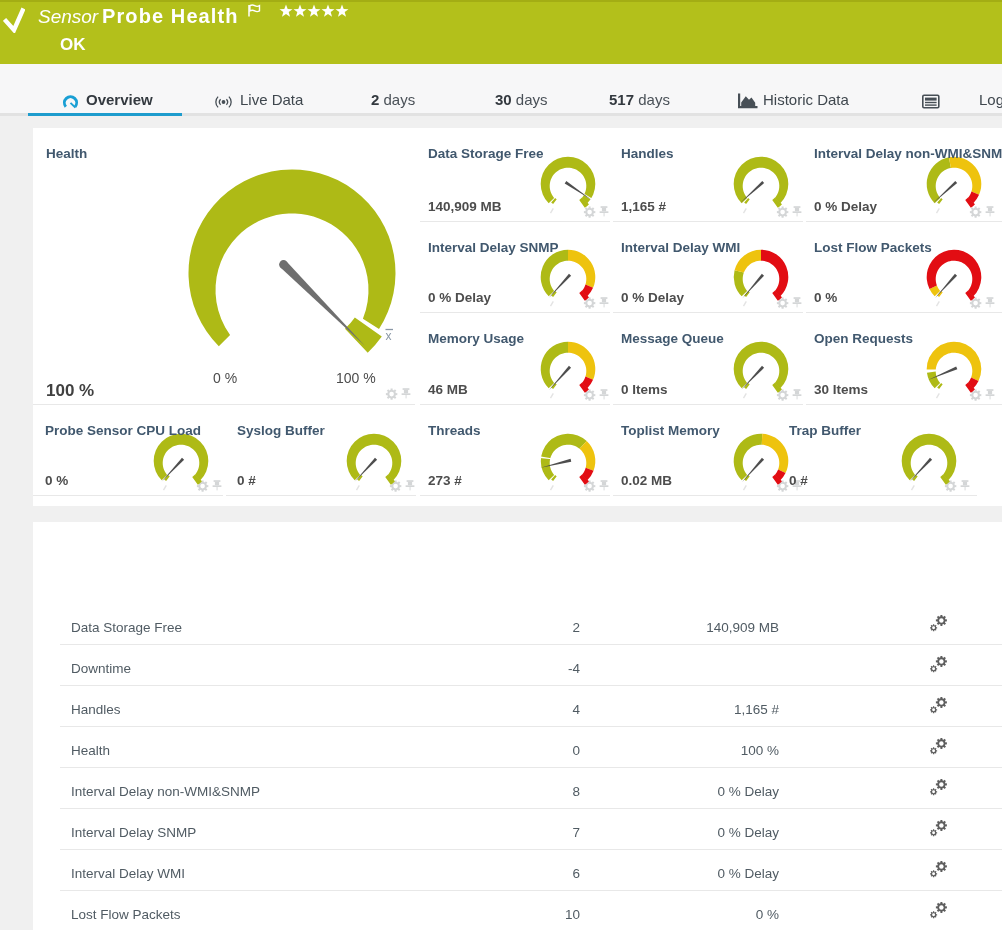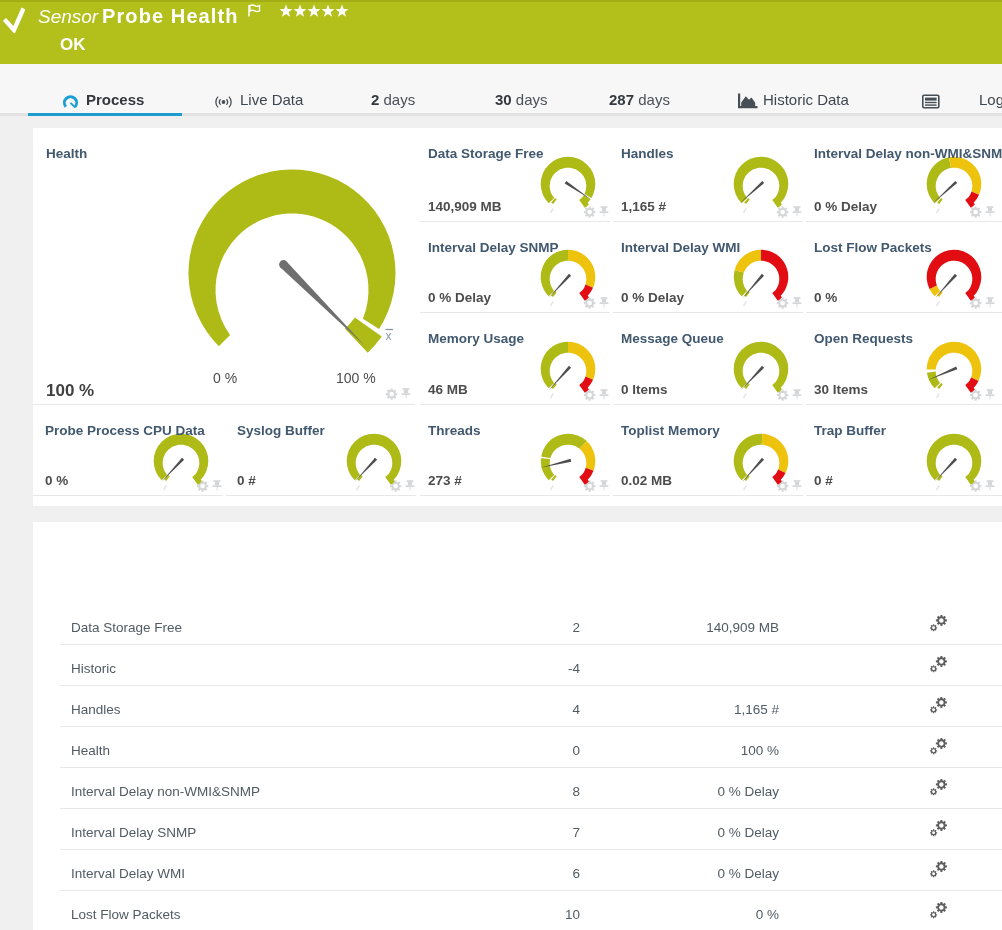--- a/index.html
+++ b/index.html
@@ -81,40 +81,40 @@
   <span class="ok">OK</span>
 </div>
 <div id="tabbar">
   <div class="tab" id="tab-ov">
       <span class="ticon" style="left:34px;top:30px;">
         <svg width="17" height="15" viewBox="0 0 17 15">
           <path d="M3.83,12.72 A6.1 6.1 0 1 1 13.17,12.72" fill="none" stroke="#199fd4" stroke-width="2.9"></path>
           <path d="M8.5,8.8 L13.4,13.7" stroke="#199fd4" stroke-width="1.9"></path>
         </svg>
       </span>
-      <span class="tlabel" style="left:58px;font-weight:bold;color:#33393f;">Process</span>
+      <span class="tlabel" style="left:58px;font-weight:bold;color:#33393f;">Overview</span>
     </div>
   <div class="tab">
       <span class="ticon" style="left:214px;top:30px;">
         <svg width="19" height="16" viewBox="0 0 19 16">
           <circle cx="9.5" cy="8" r="1.9" fill="#474f56"></circle>
           <path d="M6.6,5.2 a4.1,4.1 0 0 0 0,5.6 M12.4,5.2 a4.1,4.1 0 0 1 0,5.6" fill="none" stroke="#474f56" stroke-width="1.3"></path>
           <path d="M4.1,2.6 a7.6,7.6 0 0 0 0,10.8 M14.9,2.6 a7.6,7.6 0 0 1 0,10.8" fill="none" stroke="#474f56" stroke-width="1.3"></path>
         </svg>
       </span>
       <span class="tlabel" style="left:240px;">Live Data</span>
     </div>
   <div class="tab">
       <span class="tlabel" style="left:371px;"><b class="num">2</b>&nbsp;<span class="days">days</span></span>
     </div>
   <div class="tab">
       <span class="tlabel" style="left:495px;"><b class="num">30</b>&nbsp;<span class="days">days</span></span>
     </div>
   <div class="tab">
-      <span class="tlabel" style="left:609px;"><b class="num">287</b>&nbsp;<span class="days">days</span></span>
+      <span class="tlabel" style="left:609px;"><b class="num">517</b>&nbsp;<span class="days">days</span></span>
     </div>
   <div class="tab">
       <span class="ticon" style="left:738px;top:29px;">
         <svg width="20" height="16" viewBox="0 0 20 16">
           <path d="M1.1,0.5 V14.2 H19.5" stroke="#474f56" stroke-width="2.2" fill="none"></path>
           <polygon points="3.2,13 3.2,9.5 7.8,3.2 11,6.8 13.5,4.4 17.2,9.8 17.2,13" fill="#474f56"></polygon>
         </svg>
       </span>
       <span class="tlabel" style="left:763px;">Historic Data</span>
     </div>
@@ -390,21 +390,21 @@
           <g fill="#d4d6d7">
             <rect x="17.6" y="1.2" width="6.8" height="1.7"></rect>
             <rect x="18.9" y="2.9" width="4.2" height="3.4"></rect>
             <rect x="16.6" y="6.3" width="8.8" height="1.7"></rect>
             <rect x="20.6" y="8.0" width="0.9" height="3.4"></rect>
           </g>
         </svg>
       </div>
 </div>
 <div class="cell" style="left:0px;top:277px;width:190px;height:91px;">
-<div class="ctitle" style="left:12px;">Probe Process CPU Data</div>
+<div class="ctitle" style="left:12px;">Probe Sensor CPU Load</div>
 <div class="gauge" style="left:114px;top:22px;">
         <svg width="68" height="68" viewBox="0 0 68 68">
           <line x1="19.3" y1="58.4" x2="16.5" y2="63.1" stroke="#e3e3e3" stroke-width="1.4"></line>
           <path d="M14.70,53.30 A27.3,27.3 0 1 1 53.30,53.30 L47.90,47.90 L49.12,46.30 L50.16,44.60 L50.99,42.80 L51.62,40.95 L52.04,39.06 L52.26,37.15 L52.28,35.25 L52.11,33.38 L51.75,31.56 L51.22,29.80 L50.52,28.13 L49.67,26.55 L48.68,25.07 L47.56,23.71 L46.33,22.48 L45.01,21.38 L43.59,20.41 L42.10,19.59 L40.55,18.91 L38.96,18.38 L37.32,18.00 L35.67,17.78 L34.00,17.70 L32.33,17.78 L30.68,18.00 L29.04,18.38 L27.45,18.91 L25.90,19.59 L24.41,20.41 L22.99,21.38 L21.67,22.48 L20.44,23.71 L19.32,25.07 L18.33,26.55 L17.48,28.13 L16.78,29.80 L16.25,31.56 L15.89,33.38 L15.72,35.25 L15.74,37.15 L15.96,39.06 L16.38,40.95 L17.01,42.80 L17.84,44.60 L18.88,46.30 L20.10,47.90 Z" fill="#aeba16"></path>
           <path d="M19.13,54.10 A25.0,25.0 0 0 1 17.17,52.49 L21.21,48.05 A19.0,19.0 0 0 0 22.70,49.27 Z" fill="#aeba16"></path>
           <path d="M55.00,54.28 A29.2,29.2 0 0 1 50.83,57.86 L45.24,49.93 A19.5,19.5 0 0 0 48.03,47.55 Z" fill="#aeba16"></path>
           <polygon points="14.77,54.62 34.99,30.82 37.11,32.79" fill="#4e4e4e"></polygon>
         </svg>
       </div>
 <div class="cval" style="left:12px;">0 %</div>
@@ -494,21 +494,21 @@
           <circle cx="6.6" cy="7.1" r="2.32" fill="#ffffff"></circle>
           <g fill="#d4d6d7">
             <rect x="17.6" y="1.2" width="6.8" height="1.7"></rect>
             <rect x="18.9" y="2.9" width="4.2" height="3.4"></rect>
             <rect x="16.6" y="6.3" width="8.8" height="1.7"></rect>
             <rect x="20.6" y="8.0" width="0.9" height="3.4"></rect>
           </g>
         </svg>
       </div>
 </div>
-<div class="cell" style="left:773px;top:277px;width:196px;height:91px;">
+<div class="cell" style="left:748px;top:277px;width:196px;height:91px;">
 <div class="ctitle" style="left:8px;">Trap Buffer</div>
 <div class="gauge" style="left:114px;top:22px;">
         <svg width="68" height="68" viewBox="0 0 68 68">
           <line x1="19.3" y1="58.4" x2="16.5" y2="63.1" stroke="#e3e3e3" stroke-width="1.4"></line>
           <path d="M14.70,53.30 A27.3,27.3 0 1 1 53.30,53.30 L47.90,47.90 L49.12,46.30 L50.16,44.60 L50.99,42.80 L51.62,40.95 L52.04,39.06 L52.26,37.15 L52.28,35.25 L52.11,33.38 L51.75,31.56 L51.22,29.80 L50.52,28.13 L49.67,26.55 L48.68,25.07 L47.56,23.71 L46.33,22.48 L45.01,21.38 L43.59,20.41 L42.10,19.59 L40.55,18.91 L38.96,18.38 L37.32,18.00 L35.67,17.78 L34.00,17.70 L32.33,17.78 L30.68,18.00 L29.04,18.38 L27.45,18.91 L25.90,19.59 L24.41,20.41 L22.99,21.38 L21.67,22.48 L20.44,23.71 L19.32,25.07 L18.33,26.55 L17.48,28.13 L16.78,29.80 L16.25,31.56 L15.89,33.38 L15.72,35.25 L15.74,37.15 L15.96,39.06 L16.38,40.95 L17.01,42.80 L17.84,44.60 L18.88,46.30 L20.10,47.90 Z" fill="#aeba16"></path>
           <path d="M19.13,54.10 A25.0,25.0 0 0 1 17.17,52.49 L21.21,48.05 A19.0,19.0 0 0 0 22.70,49.27 Z" fill="#aeba16"></path>
           <path d="M55.00,54.28 A29.2,29.2 0 0 1 50.83,57.86 L45.24,49.93 A19.5,19.5 0 0 0 48.03,47.55 Z" fill="#aeba16"></path>
           <polygon points="14.77,54.62 34.99,30.82 37.11,32.79" fill="#4e4e4e"></polygon>
         </svg>
       </div>
@@ -535,21 +535,21 @@
 <span class="tgear">
         <svg width="20" height="20" viewBox="0 0 20 20">
           <polygon points="11.49,2.24 11.37,0.90 13.43,0.90 13.31,2.24 14.70,2.82 15.56,1.78 17.02,3.24 15.98,4.10 16.56,5.49 17.90,5.37 17.90,7.43 16.56,7.31 15.98,8.70 17.02,9.56 15.56,11.02 14.70,9.98 13.31,10.56 13.43,11.90 11.37,11.90 11.49,10.56 10.10,9.98 9.24,11.02 7.78,9.56 8.82,8.70 8.24,7.31 6.90,7.43 6.90,5.37 8.24,5.49 8.82,4.10 7.78,3.24 9.24,1.78 10.10,2.82" fill="#5e5e5e"></polygon>
           <circle cx="12.4" cy="6.4" r="2.24" fill="#ffffff"></circle>
           <polygon points="4.02,11.13 3.94,10.26 5.26,10.26 5.18,11.13 6.08,11.50 6.63,10.83 7.57,11.77 6.90,12.32 7.27,13.22 8.14,13.14 8.14,14.46 7.27,14.38 6.90,15.28 7.57,15.83 6.63,16.77 6.08,16.10 5.18,16.47 5.26,17.34 3.94,17.34 4.02,16.47 3.12,16.10 2.57,16.77 1.63,15.83 2.30,15.28 1.93,14.38 1.06,14.46 1.06,13.14 1.93,13.22 2.30,12.32 1.63,11.77 2.57,10.83 3.12,11.50" fill="#5e5e5e"></polygon>
           <circle cx="4.6" cy="13.8" r="1.44" fill="#ffffff"></circle>
         </svg>
       </span>
     </div>
 <div class="trow" style="top:123px;">
-<span class="tname">Historic</span>
+<span class="tname">Downtime</span>
       <span class="tid">-4</span>
       <span class="tlv"></span>
 <span class="tgear">
         <svg width="20" height="20" viewBox="0 0 20 20">
           <polygon points="11.49,2.24 11.37,0.90 13.43,0.90 13.31,2.24 14.70,2.82 15.56,1.78 17.02,3.24 15.98,4.10 16.56,5.49 17.90,5.37 17.90,7.43 16.56,7.31 15.98,8.70 17.02,9.56 15.56,11.02 14.70,9.98 13.31,10.56 13.43,11.90 11.37,11.90 11.49,10.56 10.10,9.98 9.24,11.02 7.78,9.56 8.82,8.70 8.24,7.31 6.90,7.43 6.90,5.37 8.24,5.49 8.82,4.10 7.78,3.24 9.24,1.78 10.10,2.82" fill="#5e5e5e"></polygon>
           <circle cx="12.4" cy="6.4" r="2.24" fill="#ffffff"></circle>
           <polygon points="4.02,11.13 3.94,10.26 5.26,10.26 5.18,11.13 6.08,11.50 6.63,10.83 7.57,11.77 6.90,12.32 7.27,13.22 8.14,13.14 8.14,14.46 7.27,14.38 6.90,15.28 7.57,15.83 6.63,16.77 6.08,16.10 5.18,16.47 5.26,17.34 3.94,17.34 4.02,16.47 3.12,16.10 2.57,16.77 1.63,15.83 2.30,15.28 1.93,14.38 1.06,14.46 1.06,13.14 1.93,13.22 2.30,12.32 1.63,11.77 2.57,10.83 3.12,11.50" fill="#5e5e5e"></polygon>
           <circle cx="4.6" cy="13.8" r="1.44" fill="#ffffff"></circle>
         </svg>
       </span>

